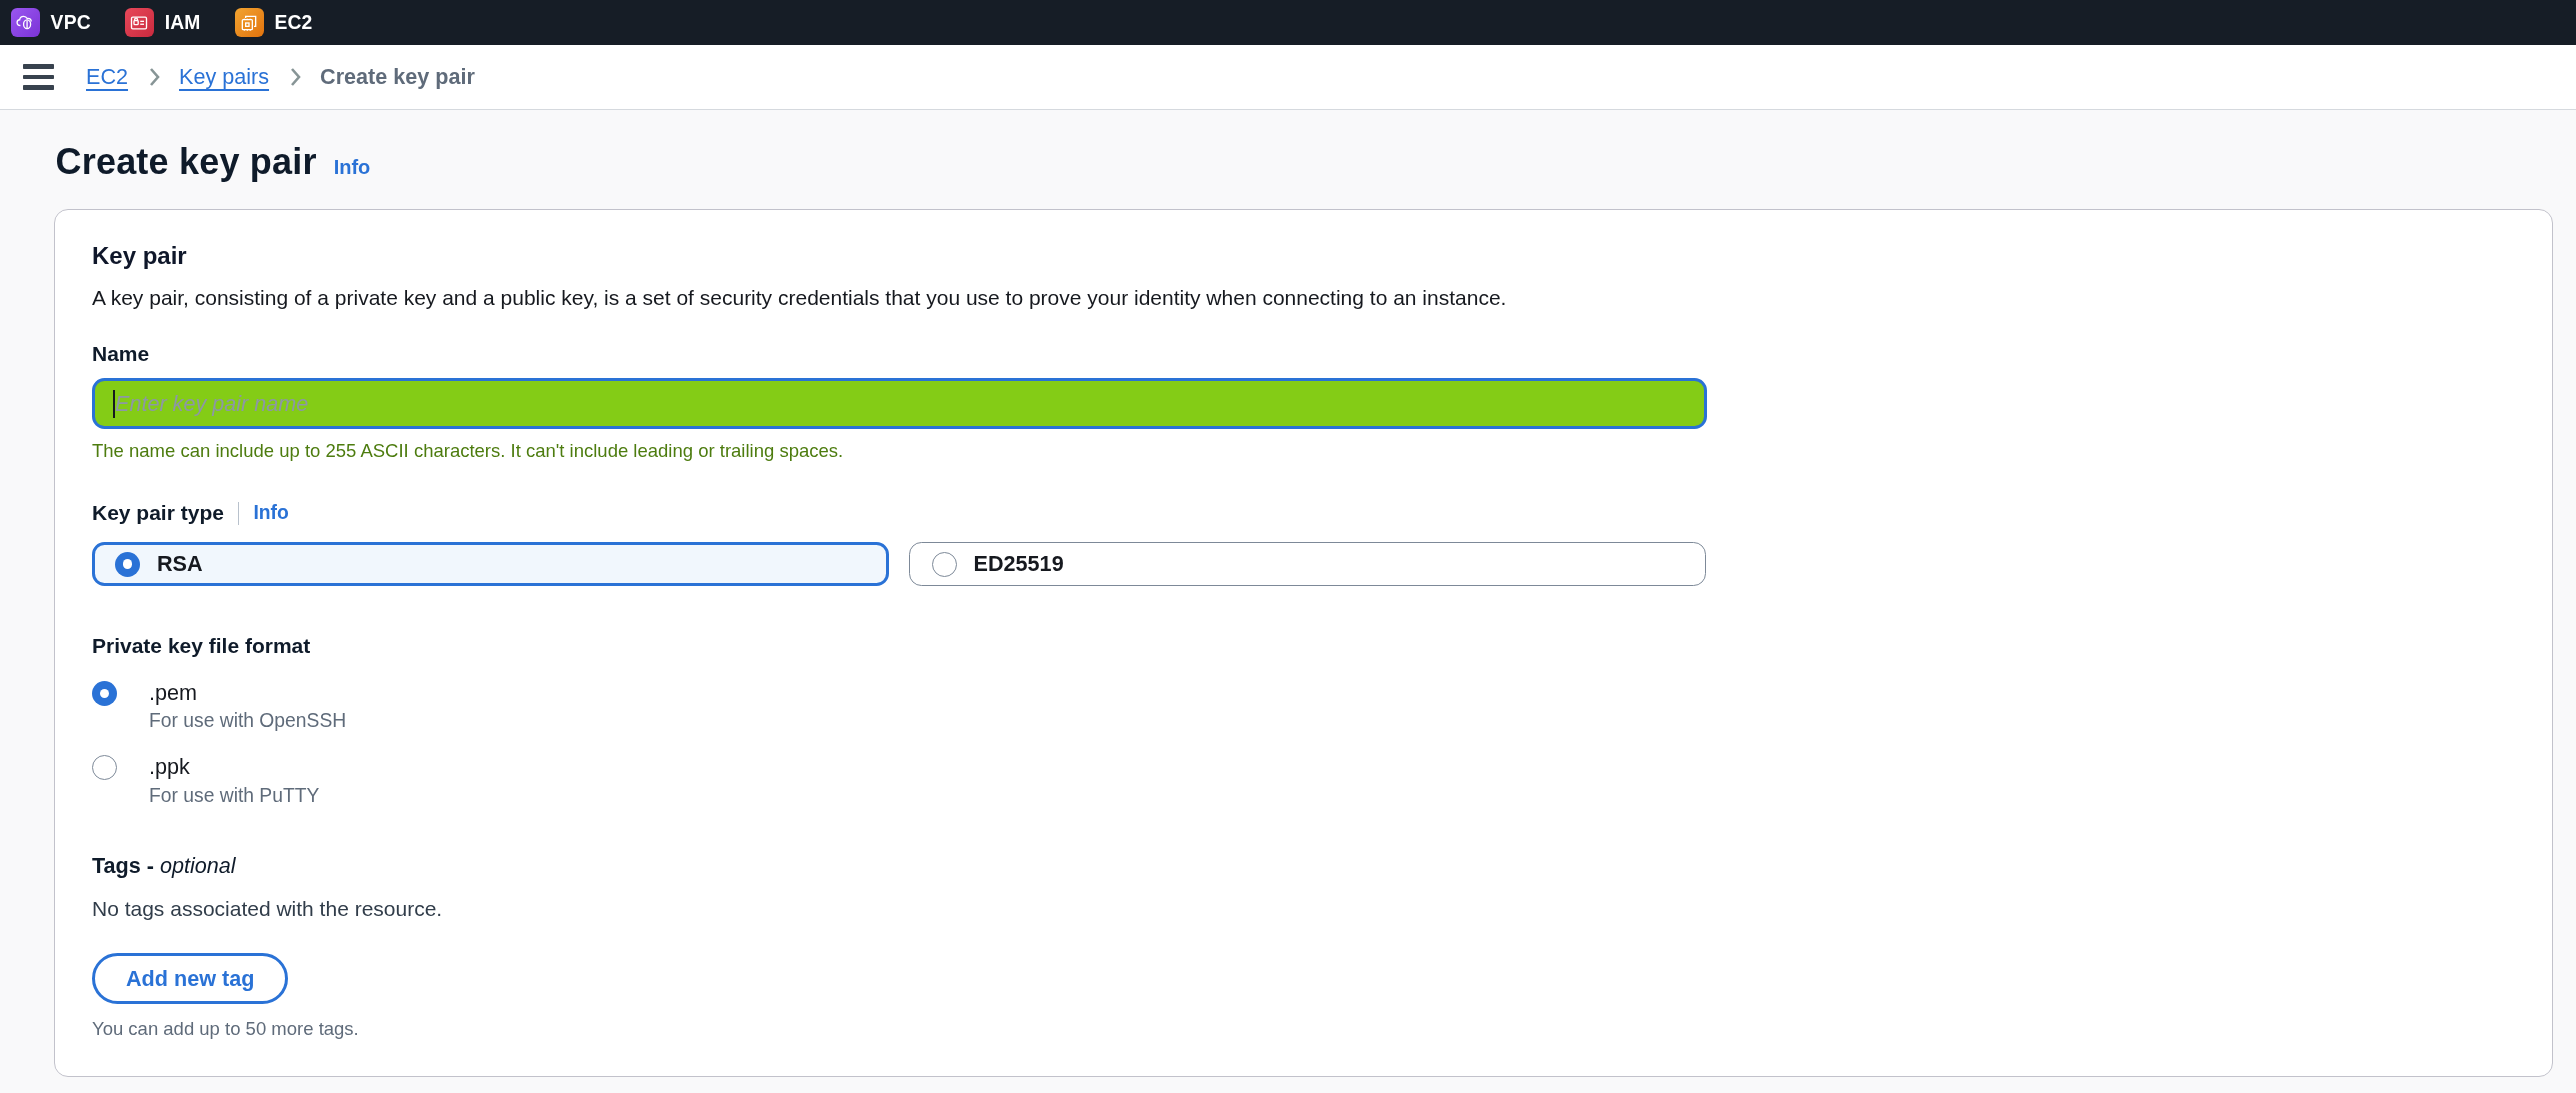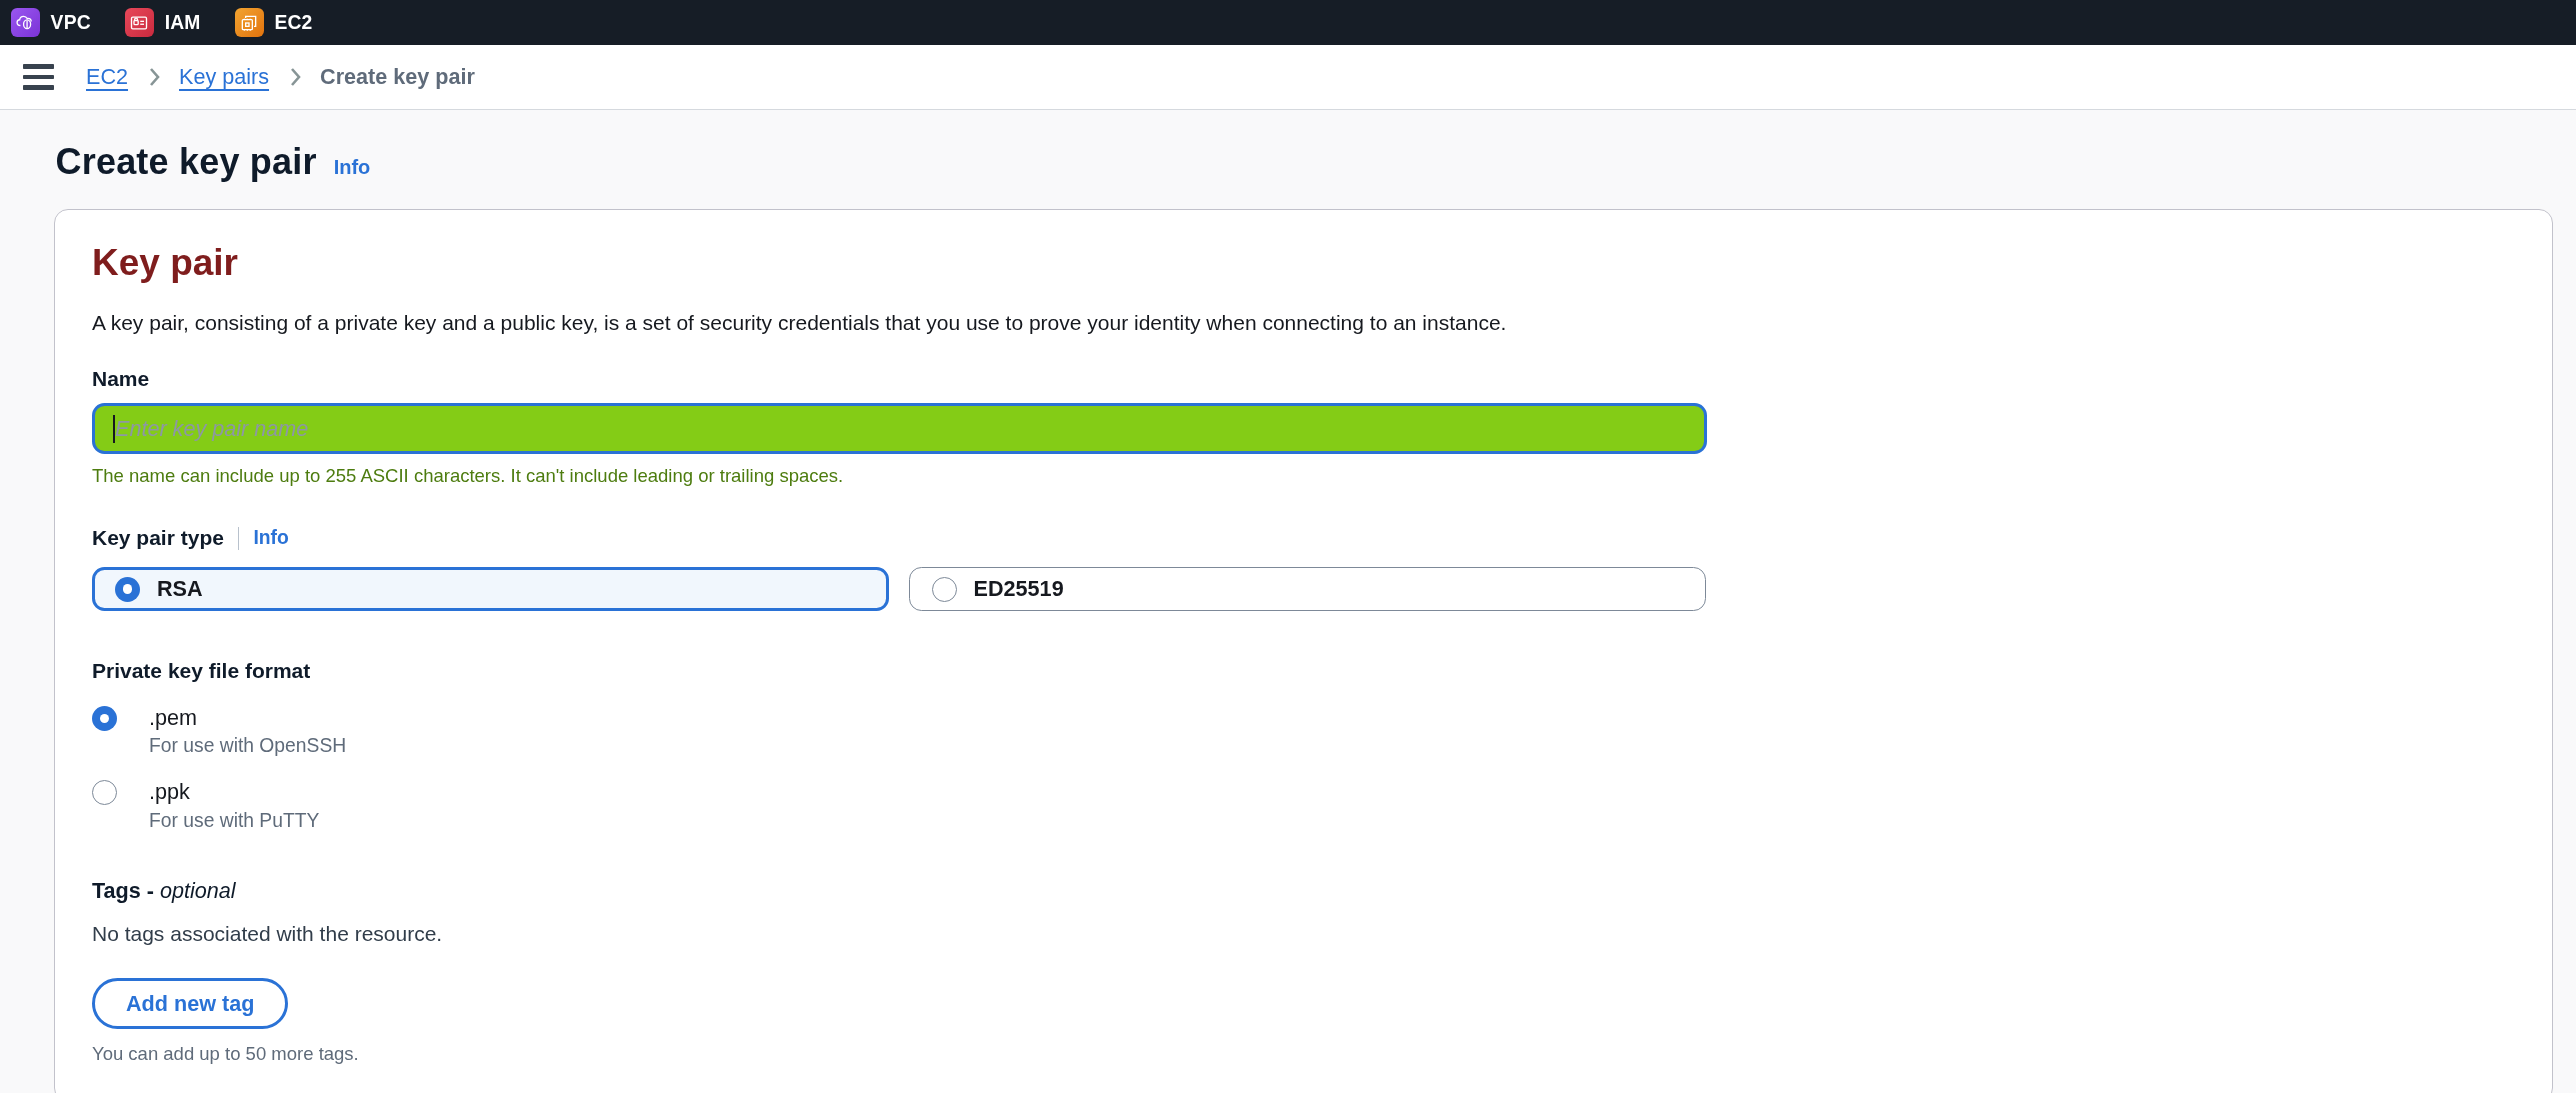--- a/index.html
+++ b/index.html
@@ -69,21 +69,21 @@
   }
   .page-title { font-size: 36px; font-weight: 700; color: #0f1b2a; letter-spacing: 0.2px; }
   .info-link { font-size: 20px; font-weight: 700; color: #2a72d6; cursor: pointer; }
 
   .card {
     background: #ffffff;
     border: 1.5px solid #c2c2cb;
     border-radius: 14px;
     padding: 32px 37px 36px 37px;
   }
-  .card-title { font-size: 37px; font-weight: 700; color: #7f1d1d; margin-bottom: 27px; }
+  .card-title { font-size: 24px; font-weight: 700; color: #0f172a; margin-bottom: 16px; }
   .card-desc { font-size: 21px; color: #16191f; }
 
   .field-label { font-size: 21px; font-weight: 700; color: #0f1b2a; }
 
   
   .name-block { margin-top: 32px; }
   .input-wrap { position: relative; margin-top: 12.4px; width: 1615px; }
   .text-input {
     width: 100%;
     height: 51px;

